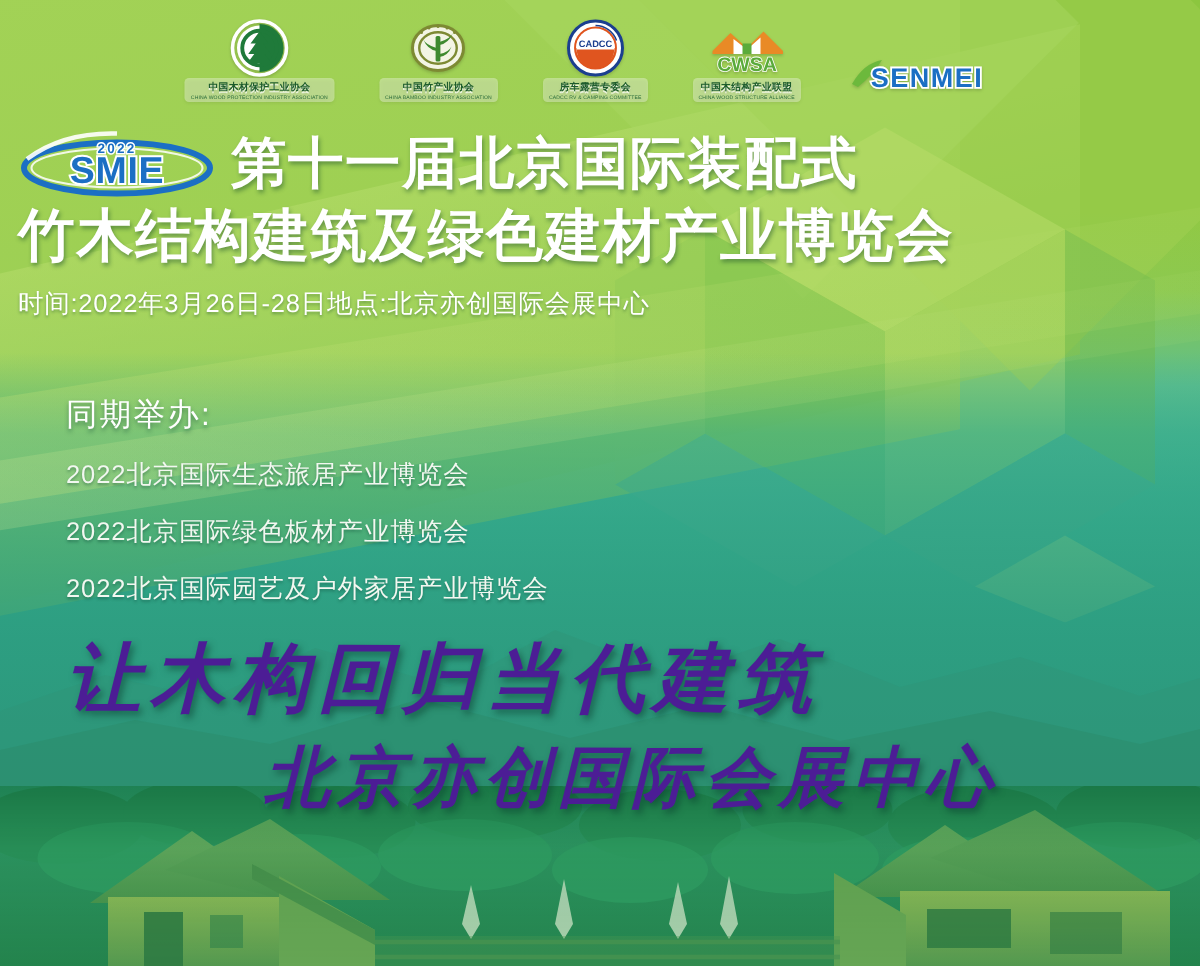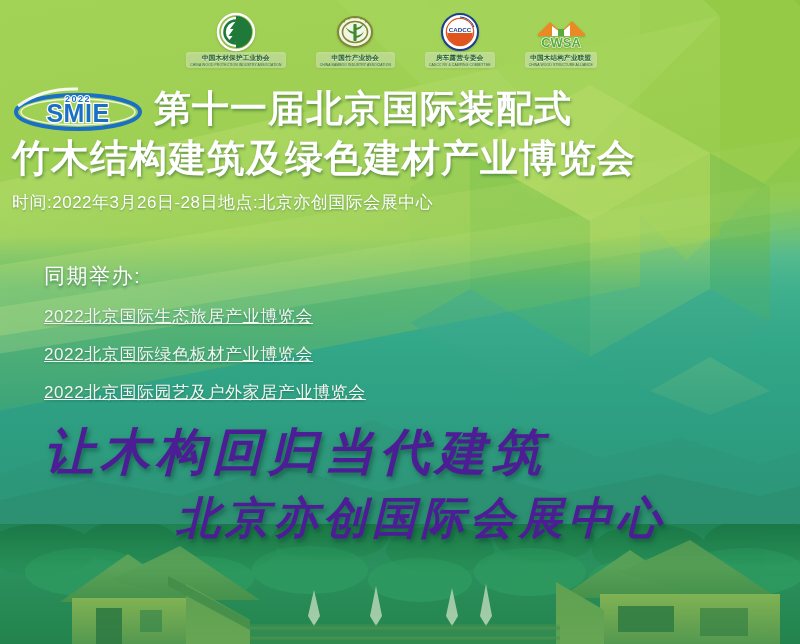--- a/index.html
+++ b/index.html
@@ -155,21 +155,20 @@
   .concurrent{
     position:absolute;left:44px;top:262px;z-index:6;
   }
   .conc-head{
     color:#ffffff;font-size:21px;font-weight:normal;letter-spacing:1.5px;
     text-shadow:0 2px 3px rgba(15,70,55,.5);
   }
   .conc-item{
     color:#f2f7f0;font-size:17px;margin-top:15px;letter-spacing:.6px;
     text-shadow:0 1px 2px rgba(15,70,55,.45);
-    text-decoration:underline;
   }
 
   
   .slogan1,.slogan2{
     position:absolute;z-index:7;
     color:#4c1d95;
     font-family:"DejaVu Serif","Liberation Serif",serif;
     font-weight:bold;
     font-style:italic;
     white-space:nowrap;
@@ -357,20 +356,28 @@
           <rect x="28" y="17" width="6" height="7" fill="#5aab3a"></rect>
           <text x="31" y="35" font-family="Liberation Sans, sans-serif" font-size="13" font-weight="bold" fill="#5aab3a" text-anchor="middle" stroke="#ffffff" stroke-width="1.1" paint-order="stroke">CWSA</text>
         </svg>
       </div>
       <div class="org-plate">
         <div class="org-cn">中国木结构产业联盟</div>
         <div class="org-en">CHINA WOOD STRUCTURE ALLIANCE</div>
       </div>
     </div>
 
+    <div class="org-logo wide">
+      <div class="org-mark" style="width:96px;height:34px">
+        <svg viewBox="0 0 96 34">
+          <path d="M4 22 q8 -14 20 -16 q-6 10 -16 18 z" fill="#6cb93c"></path>
+          <text x="54" y="24" font-family="Liberation Sans, sans-serif" font-size="18" font-weight="bold" fill="#1b6fc4" text-anchor="middle" stroke="#ffffff" stroke-width="2.4" paint-order="stroke" letter-spacing="1">SENMEI</text>
+        </svg>
+      </div>
+    </div>
 
   </div>
 
   <div class="title-wrap">
     <div class="title-row1">
       <div class="smie">
         <svg viewBox="0 0 132 48">
           <ellipse cx="66" cy="28" rx="62" ry="17" fill="none" stroke="#1b6fc4" stroke-width="4"></ellipse>
           <ellipse cx="66" cy="28" rx="57" ry="13" fill="none" stroke="#ffffff" stroke-width="1.4" opacity=".85"></ellipse>
           <path d="M6 22 q24 -18 60 -17" fill="none" stroke="#ffffff" stroke-width="3" opacity=".9"></path>

